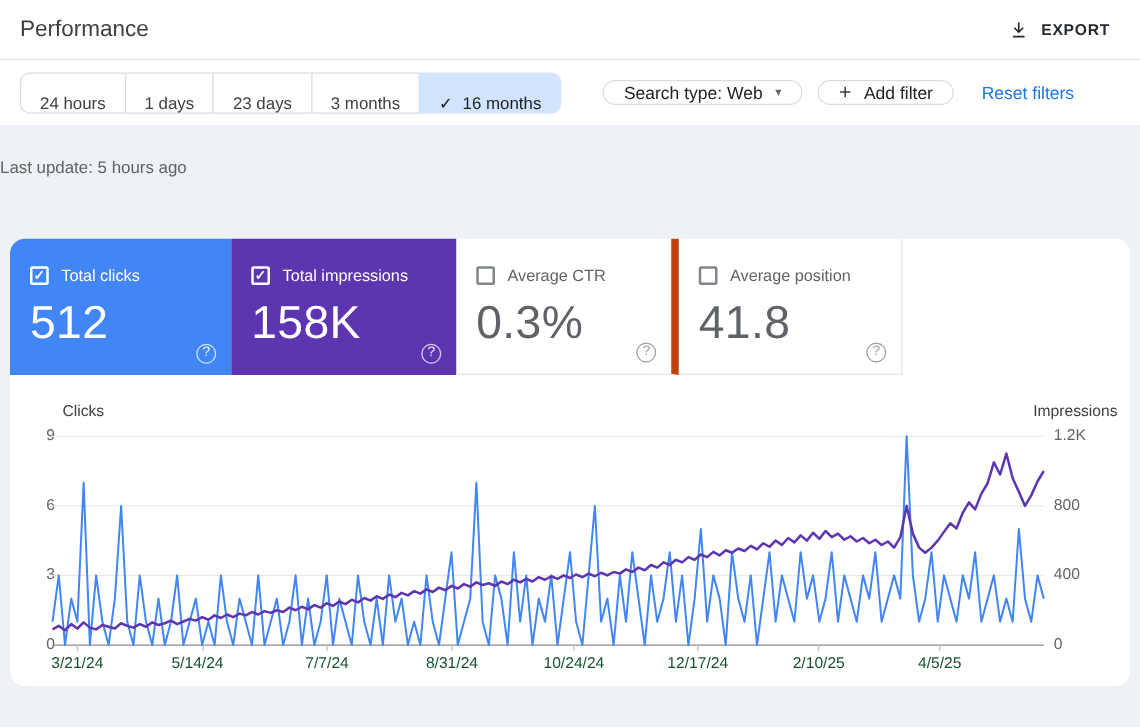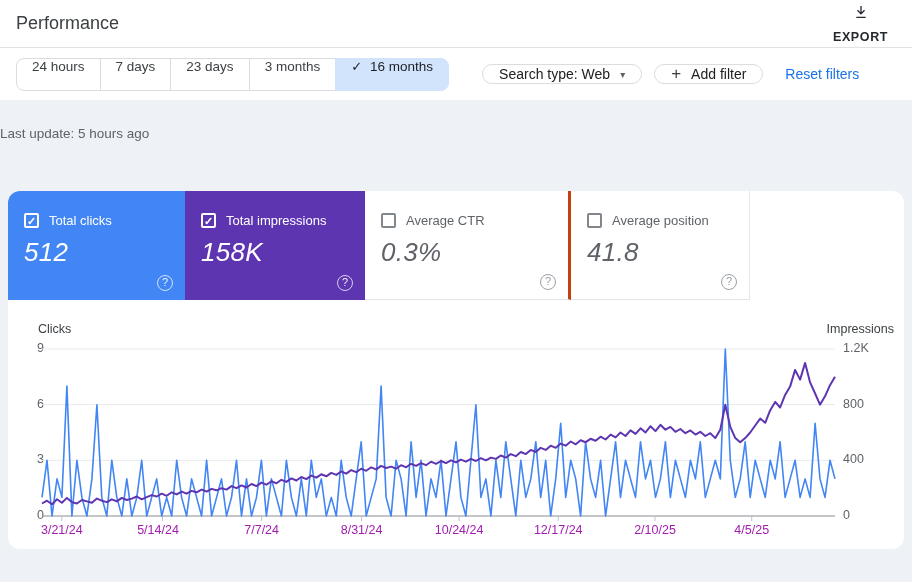--- a/index.html
+++ b/index.html
@@ -12,32 +12,32 @@
   
   .topbar {
     height:48px; padding:0 18px 0 16px;
     display:flex; align-items:center; justify-content:space-between;
     background:#fff; border-bottom:1px solid #e0e2e6;gap:29px;
   }
   .page-title { font-size:18px; font-weight:400; color:#3c4043; }
   .export-btn {
     display:flex; align-items:center; gap:10px; cursor:pointer;
     font-size:12.5px; font-weight:700; letter-spacing:.6px; color:#252a30;
-    background:none; border:none; font-family:inherit;flex-direction:column;
+    background:none; border:none; font-family:inherit;
   }
   
   .filterbar {
     height:52px; padding:0 16px; background:#fff;
     display:flex; align-items:center;
   }
   .segmented { display:flex; }
   .chip {
     height:33px; padding:0 15px; margin-left:-1px;
     border:1px solid #dadce0; background:#fff;
-    display:flex; align-items:flex-start; gap:8px;
+    display:flex; align-items:flex-end; gap:8px;
     font-size:13.5px; color:#3c4043; font-family:inherit; cursor:pointer;
   }
   .chip:first-child { border-radius:8px 0 0 8px; margin-left:0; }
   .chip:last-child  { border-radius:0 8px 8px 0; }
   .chip.selected {
     background:#d2e3fc; border-color:#d2e3fc; color:#1b1f24; font-weight:500;
   }
   .chip .check { font-size:13px; font-weight:500; }
   .pill {
     height:20px; padding:0 16px; border:1px solid #dadce0; border-radius:10px;
@@ -60,48 +60,48 @@
   }
   .panel {
     position:relative; margin:50px 8px 0 8px; height:358px;
     background:#fff; border-radius:12px;
   }
   
   .cards { display:flex; height:109px; }
   .card { position:relative; padding:22px 16px 0 16px; cursor:pointer; }
   .card.c0 { width:177px; background:#4285f4; color:#fff; border-radius:12px 0 0 0; }
   .card.c1 { width:180px; background:#5e35b1; color:#fff; }
-  .card.c2 { width:206px; color:#5f6368; border-right:3px solid #c2410c; border-bottom:1px solid #e4e6e9; }
+  .card.c2 { width:178px; color:#5f6368; border-right:6px solid #c2410c; border-bottom:1px solid #e4e6e9; }
   .card.c3 { width:179px; color:#5f6368; border-right:1px solid #e4e6e9; border-bottom:1px solid #e4e6e9; }
   .card-top { display:flex; align-items:center; gap:10px; font-size:13px; }
   .cbx {
     width:15px; height:15px; flex:none; border-radius:2px;
     border:2px solid #fff; font-size:11px; line-height:12px;
     text-align:center; font-weight:700; color:#fff;
   }
   .card.c2 .cbx, .card.c3 .cbx { border-color:#80868b; }
-  .card-value { margin-top:9px; font-size:26px; font-weight:400; letter-spacing:.3px;font-style:italic; }
+  .card-value { margin-top:9px; font-size:37px; font-weight:400; letter-spacing:.3px; }
   .help {
     position:absolute; right:12px; bottom:9px; width:16px; height:16px;
     border-radius:50%; border:1.5px solid rgba(255,255,255,.75);
     color:rgba(255,255,255,.9); font-size:11px; line-height:13px; text-align:center;
   }
   .card.c2 .help, .card.c3 .help { border-color:#9aa0a6; color:#9aa0a6; }
   
   .axis-title { position:absolute; font-size:12.5px; color:#3c4043; }
-  .axis-title.left  { left:30px; top:131px; }
+  .axis-title.left  { left:42px; top:131px; }
   .axis-title.right { right:10px; top:131px;padding-left:48px; }
   .ytick { position:absolute; font-size:12.5px; color:#5f6368; }
   .ytick.l { left:0; width:36px; text-align:right; }
   .ytick.r { left:835px; }
   .yt0 { top:150px; } .yt1 { top:206px; } .yt2 { top:261px; } .yt3 { top:317px; }
   #chart-svg { position:absolute; left:0; top:127px; }
   .xtick {
     position:absolute; top:332px; transform:translateX(-50%);
-    font-size:12.5px; color:#a21caf; white-space:nowrap;
+    font-size:12.5px; color:#14532d; white-space:nowrap;
   }
 </style>
 </head>
 <body>
 
 <header class="topbar">
   <div class="page-title">Performance</div>
   <button class="export-btn">
     <span style="display:flex">
       <svg width="16" height="16" viewBox="0 0 24 24">
@@ -111,21 +111,21 @@
     <span>EXPORT</span>
   </button>
 </header>
 
 <div class="filterbar">
   <div class="segmented">
     <button class="chip">
       <span>24 hours</span>
     </button>
     <button class="chip">
-      <span>7 days</span>
+      <span>1 days</span>
     </button>
     <button class="chip">
       <span>23 days</span>
     </button>
     <button class="chip">
       <span>3 months</span>
     </button>
     <button class="chip selected">
       <span class="check">✓</span>
       <span>16 months</span>

